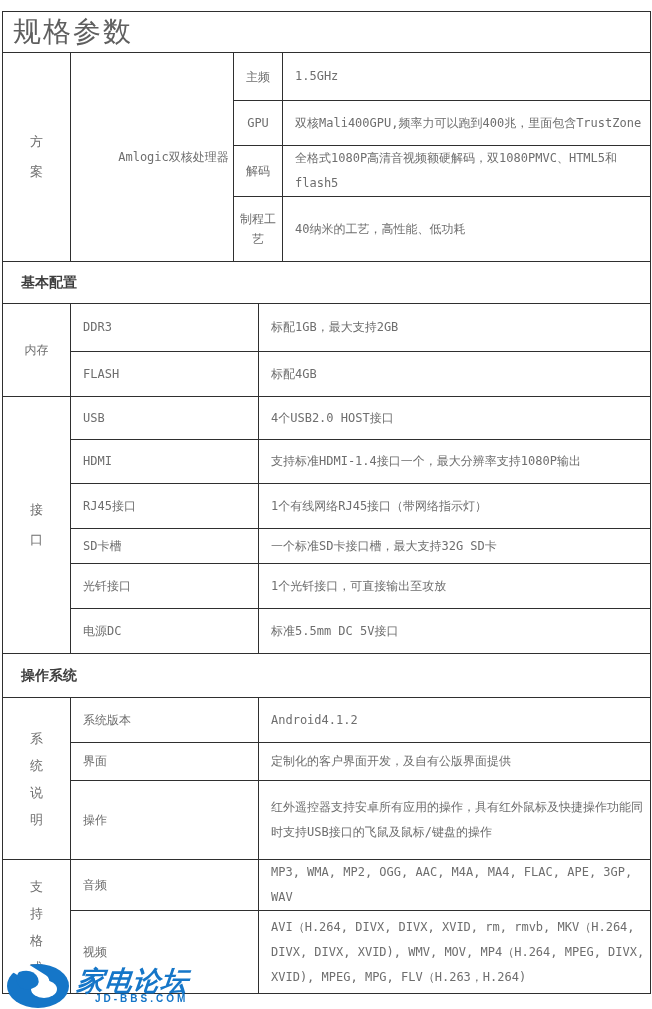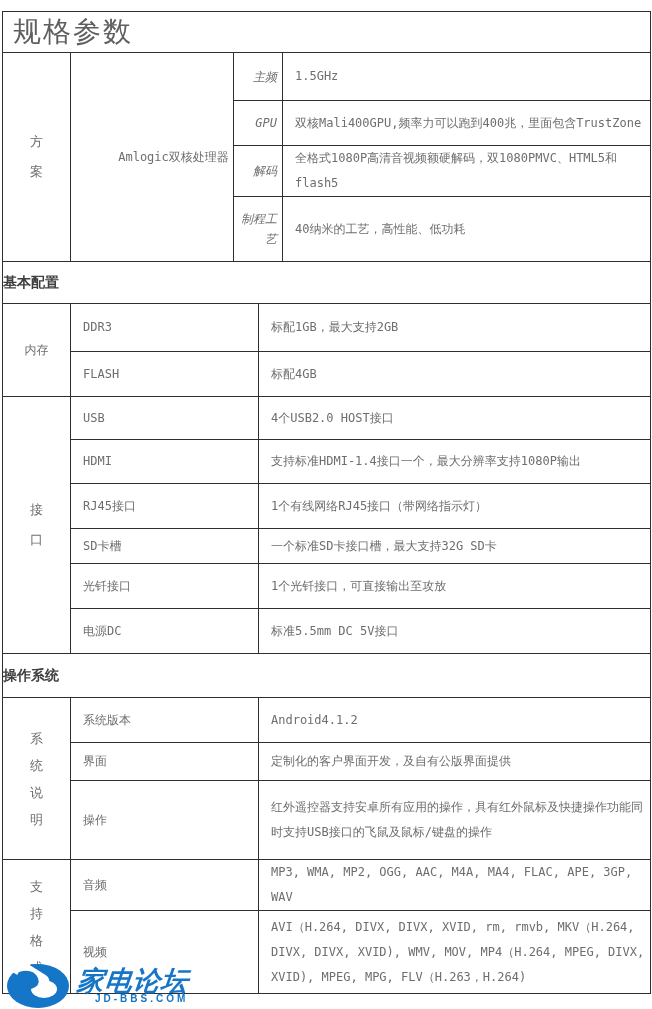--- a/index.html
+++ b/index.html
@@ -19,30 +19,30 @@
     vertical-align:middle;
     overflow:hidden;
   }
   td.title-cell {
     font-family:"Liberation Serif","DejaVu Serif",serif;
     font-size:28px; color:#5f5f5f; letter-spacing:2px;
     padding-left:10px; line-height:40px;
   }
   td.section-cell {
     font-weight:bold; font-size:14px; color:#3f3f3f;
-    padding-left:0;
+    padding-left:18px;
   }
   td.group-cell { text-align:center; }
   .stack {
     width:1em; margin:0 auto; word-break:break-all;
     line-height:30px; text-align:right; font-size:13px;
   }
   .stack.tight { line-height:27px; }
   td.chip-cell { text-align:center;padding-left:43px; }
-  td.key-cell  { text-align:right; line-height:20px; padding:0 5px;font-style:italic; }
+  td.key-cell  { text-align:center; line-height:20px; padding:0 5px; }
   td.label-cell { padding-left:12px; }
   td.value-cell { padding-left:12px; }
 
   
   .watermark { position:absolute; left:5px; top:962px; z-index:5; }
   .wm-row { display:flex; align-items:flex-start; }
   .wm-icon { width:68px; height:47px; display:block; }
   .wm-textblock { margin-left:4px; margin-top:6px; }
   .wm-name {
     font-size:27px; font-weight:bold; font-style:italic;

